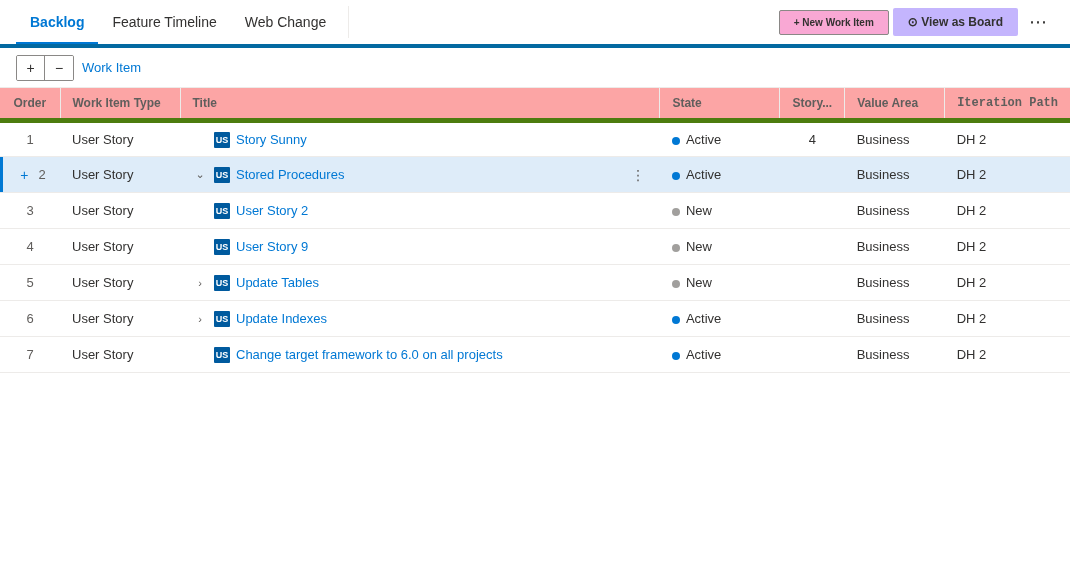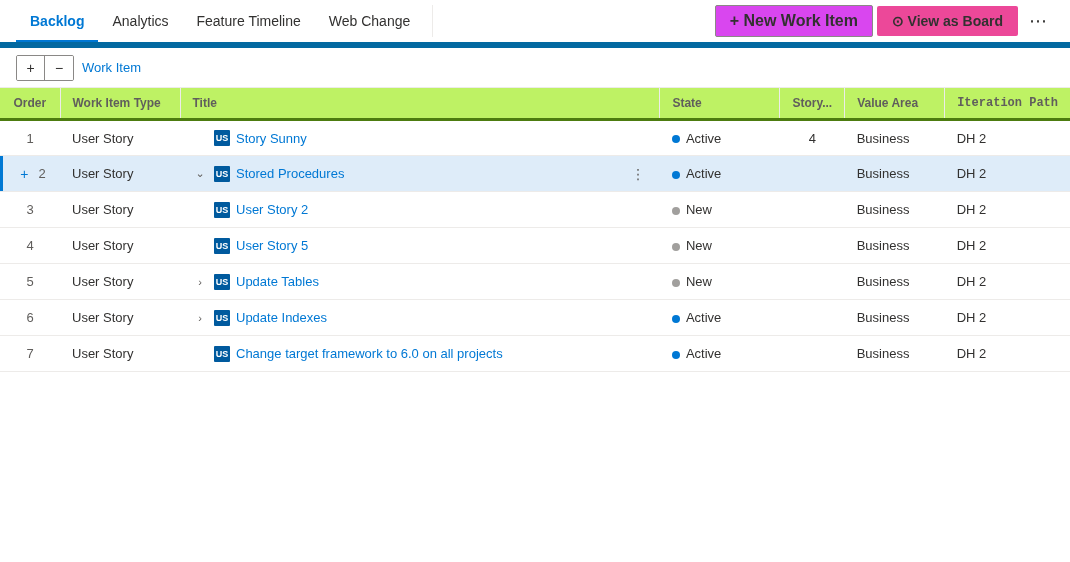--- a/index.html
+++ b/index.html
@@ -3,21 +3,21 @@
   <meta charset="utf-8">
   <style>
     * { box-sizing: border-box; margin: 0; padding: 0; }
     body { font-family: "Segoe UI", sans-serif; font-size: 13px; background: #fff; color: #323130; overflow: hidden; }
 
     
     .top-nav {
       display: flex;
       align-items: center;
       height: 48px;
-      border-bottom: 6px solid #0369a1;
+      border-bottom: 4px solid #0369a1;
       padding: 0 16px;
     }
     .nav-item {
       padding: 0 14px;
       height: 100%;
       display: flex;
       align-items: center;
       cursor: pointer;
       font-size: 14px;
       color: #323130;
@@ -47,38 +47,38 @@
       display: flex;
       align-items: center;
       gap: 4px;
       margin-left: auto;
     }
     .btn-new-item {
       display: flex;
       align-items: center;
       gap: 6px;
       padding: 6px 14px;
-      background: #d946ef;
+      background: #f9a8d4;
       border: 1px solid #8a8886;
       border-radius: 2px;
       cursor: pointer;
-      font-size: 16px;
+      font-size: 10px;
       font-weight: 600;
       color: #323130;
     }
     .btn-view-board {
       display: flex;
       align-items: center;
       gap: 6px;
       padding: 6px 14px;
-      background: #ec4899;
+      background: #c4b5fd;
       border: 1px solid transparent;
       border-radius: 2px;
       cursor: pointer;
-      font-size: 14px;
+      font-size: 12px;
       font-weight: 600;
       color: #323130;
     }
     .btn-more {
       width: 32px; height: 32px;
       display: flex; align-items: center; justify-content: center;
       cursor: pointer; border-radius: 2px;
       font-size: 18px; color: #323130;
     }
 
@@ -118,22 +118,22 @@
     
     .table-container {
       overflow: auto;
       height: calc(562px - 48px - 40px);
     }
     table {
       width: 100%;
       border-collapse: collapse;
     }
     thead tr {
-      background: #bef264;
-      border-bottom: 3px solid #4d7c0f;
+      background: #fca5a5;
+      border-bottom: 5px solid #4d7c0f;
     }
     thead th {
       padding: 8px 12px;
       text-align: left;
       font-weight: 600;
       font-size: 12px;
       color: #605e5c;
       white-space: nowrap;
       border-right: 1px solid #edebe9;
       user-select: none;
@@ -230,23 +230,20 @@
       background: #0078d4;
     }
     tbody tr.highlighted { position: relative; }
   </style>
 </head>
 <body>
 
 <div class="top-nav">
   <div class="nav-item active">
     <span>Backlog</span>
-  </div>
-  <div class="nav-item">
-    <span>Analytics</span>
   </div>
   <div class="nav-item">
     <span>Feature Timeline</span>
   </div>
   <div class="nav-item">
     <span>Web Change</span>
   </div>
   <div class="nav-divider"></div>
   <div class="nav-actions">
     <button class="btn-new-item">
@@ -346,21 +343,21 @@
           <td class="col-value">Business</td>
           <td class="col-iteration">DH 2</td>
         </tr>
         <tr>
           <td class="col-order"><span>4</span></td>
           <td class="col-type">User Story</td>
           <td class="col-title">
     <div class="title-cell">
       <span style="width:16px;display:inline-block;"></span>
       <span class="title-icon icon-user-story">US</span>
-      <a href="#" style="color:#0078d4;text-decoration:none;">User Story 5</a>
+      <a href="#" style="color:#0078d4;text-decoration:none;">User Story 9</a>
 
     </div>
           </td>
           <td class="col-state"><span class="state-dot dot-new"></span><span>New</span></td>
           <td class="col-story"></td>
           <td class="col-value">Business</td>
           <td class="col-iteration">DH 2</td>
         </tr>
         <tr>
           <td class="col-order"><span>5</span></td>

